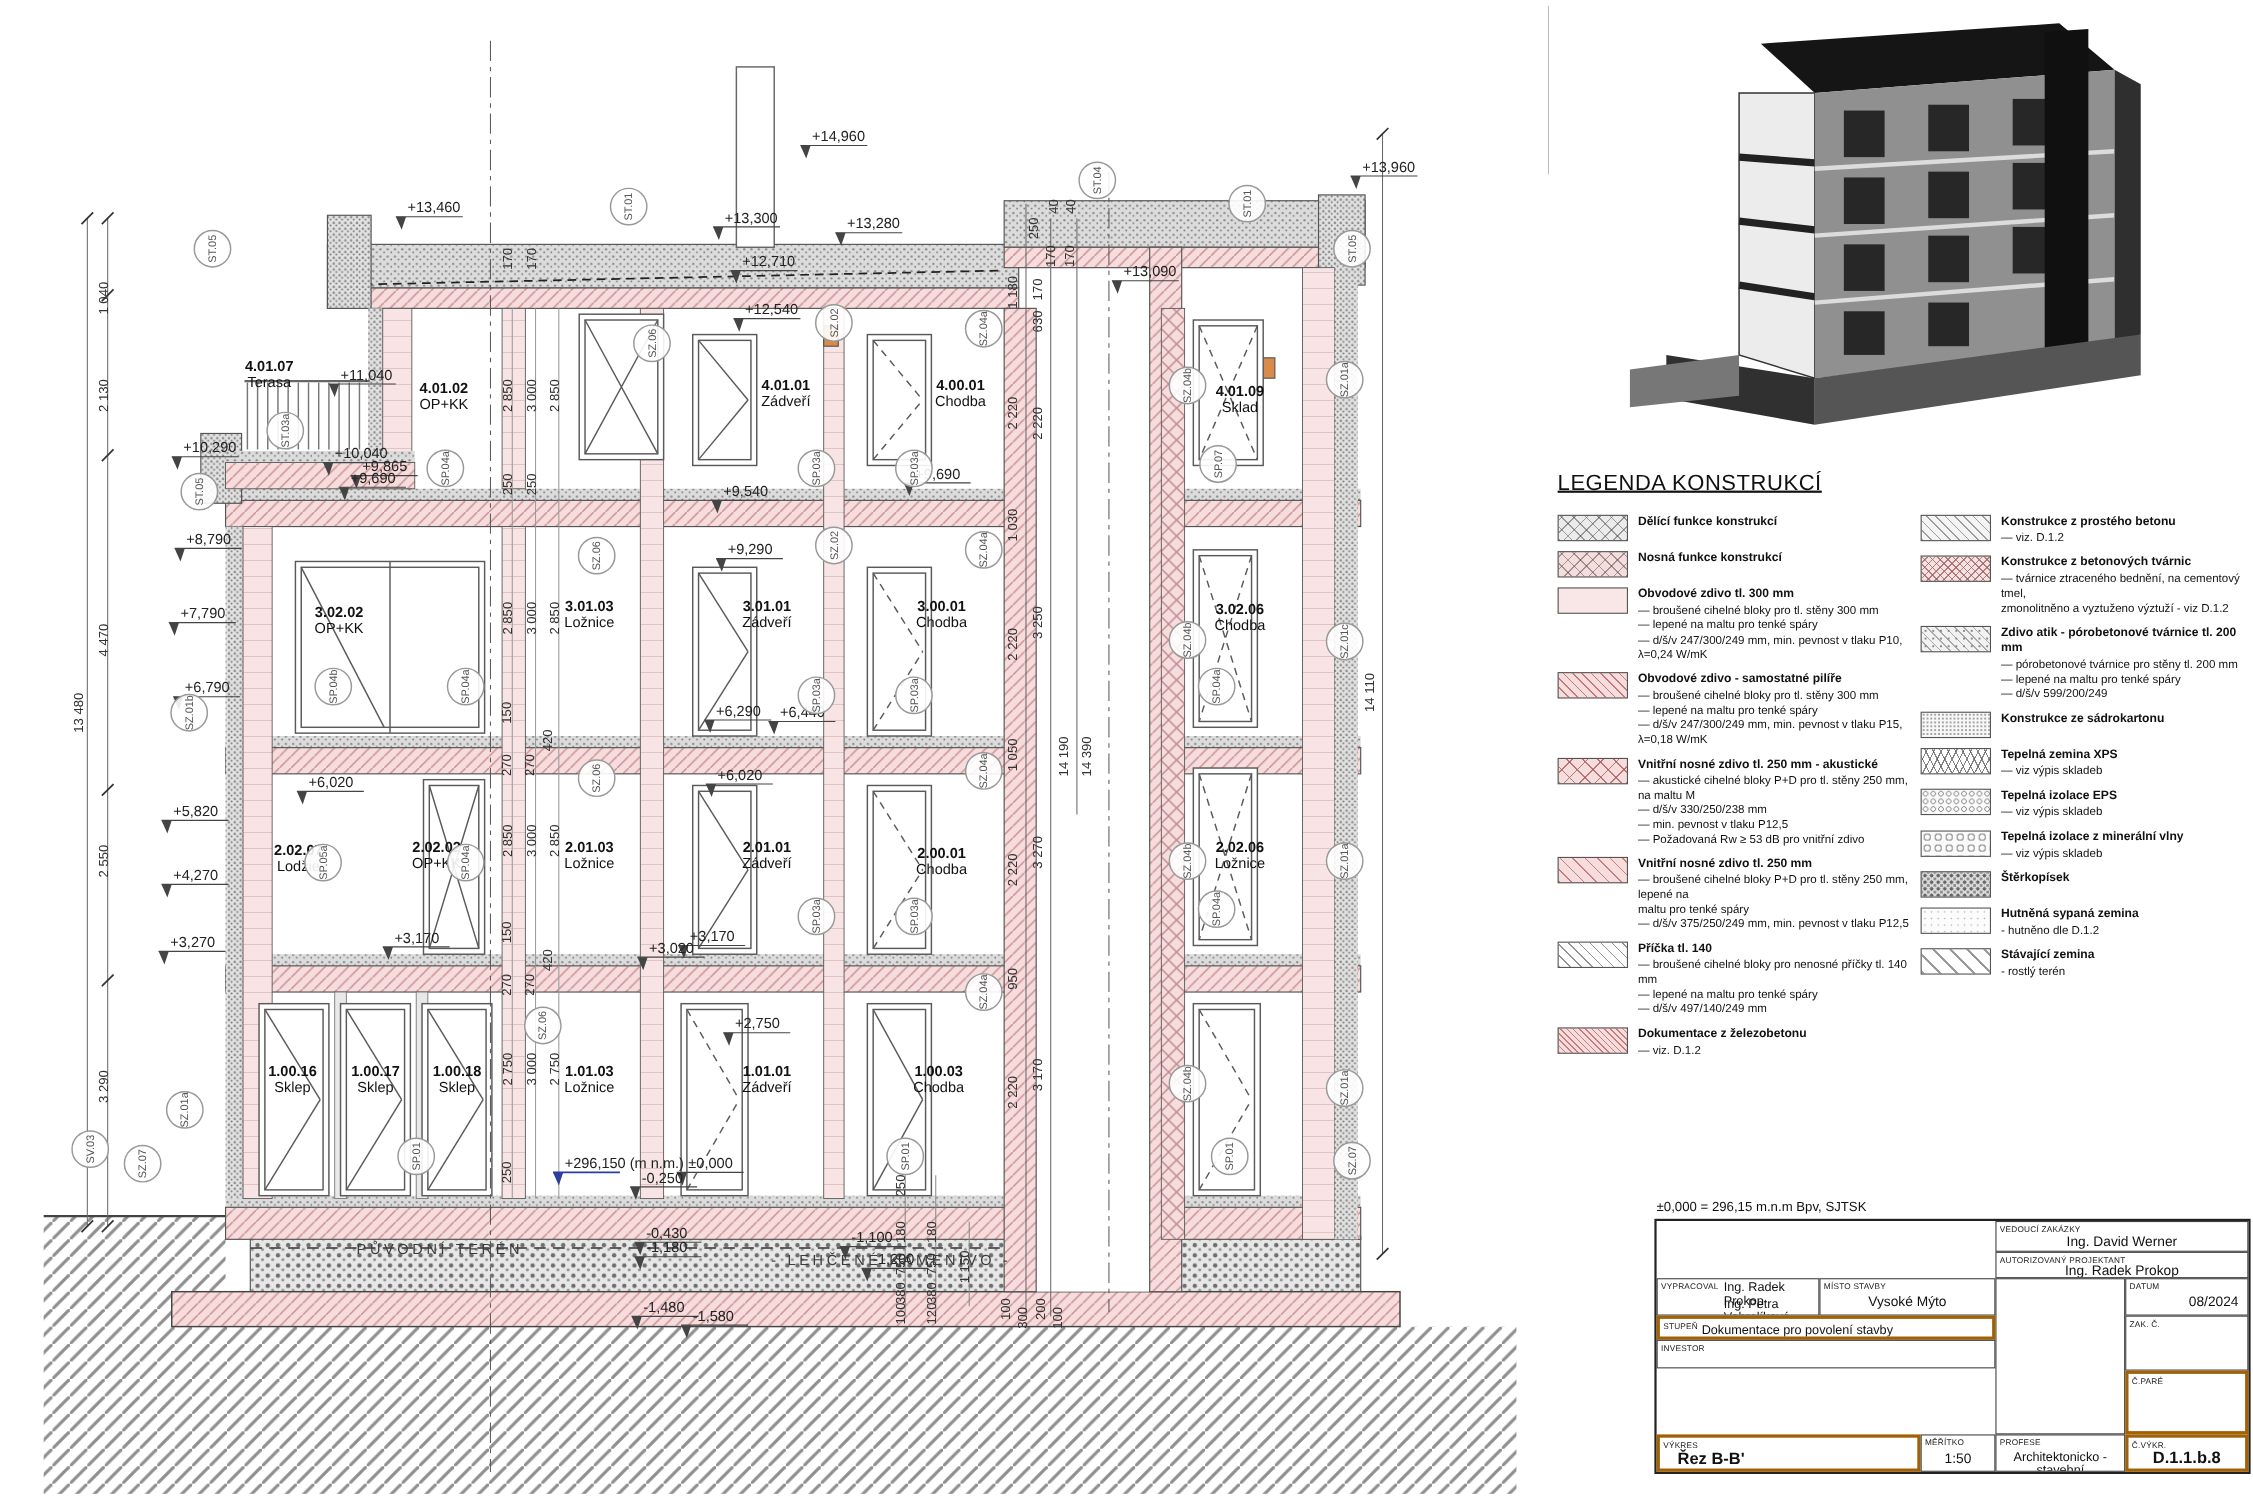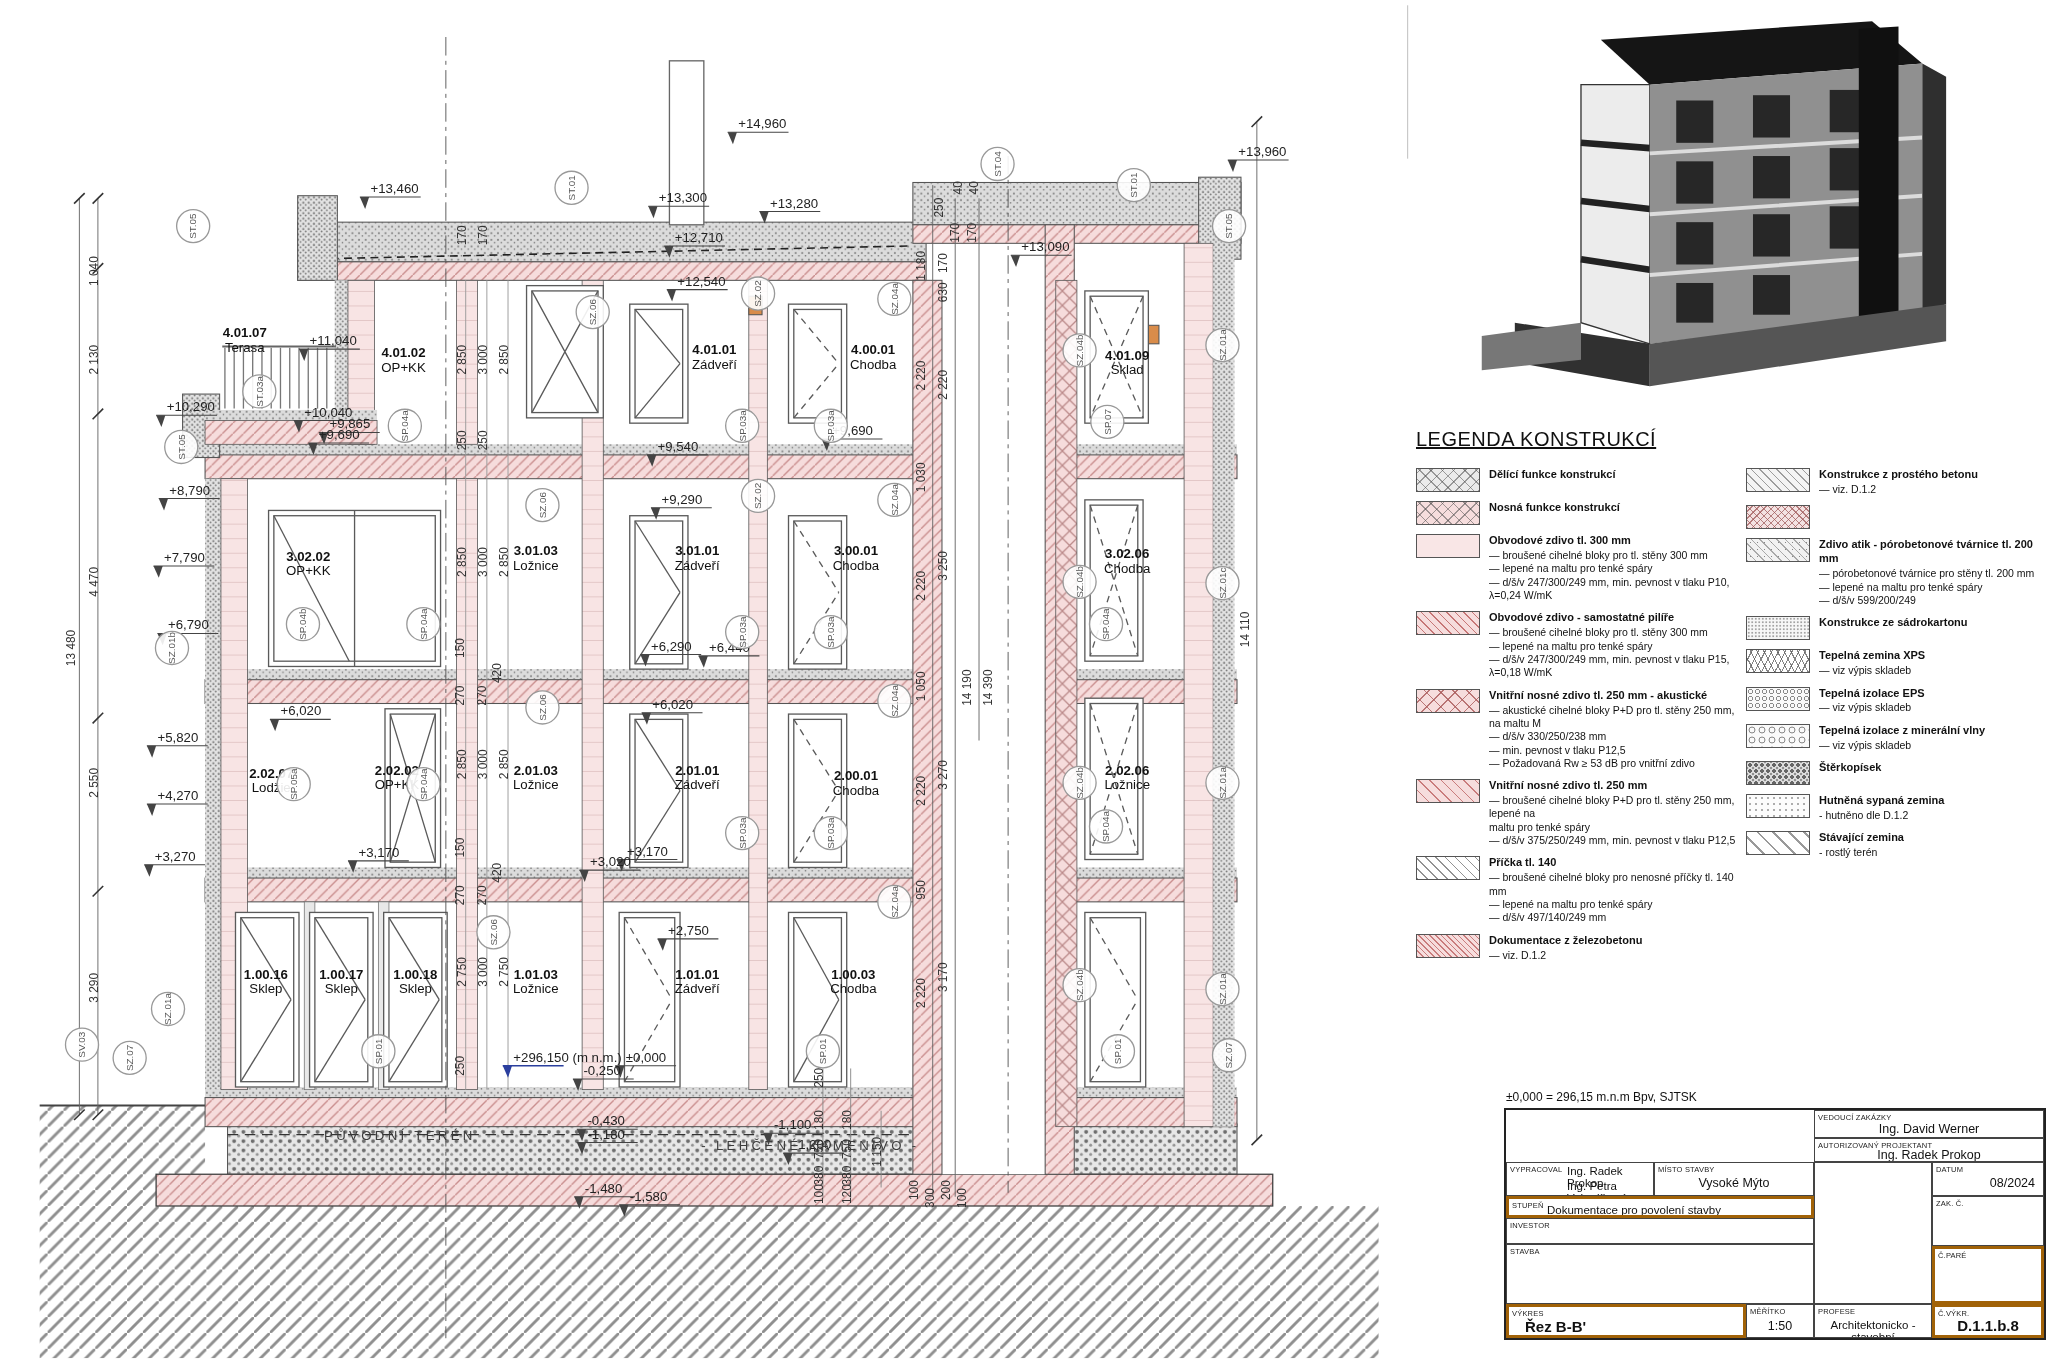--- a/index.html
+++ b/index.html
@@ -708,20 +708,25 @@
   <div id="lcol-r" class="lcol">
         <div class="li">
           <div class="sw p-pb"></div>
           <div class="tx">
             <div class="tt">Konstrukce z prostého betonu</div>
             <div>— viz. D.1.2</div>
           </div>
         </div>
         <div class="li">
           <div class="sw p-bt"></div>
+          <div class="tx">
+            <div class="tt">Konstrukce z betonových tvárnic</div>
+            <div>— tvárnice ztraceného bednění, na cementový tmel,</div>
+            <div>zmonolitněno a vyztuženo výztuží - viz D.1.2</div>
+          </div>
         </div>
         <div class="li">
           <div class="sw p-por"></div>
           <div class="tx">
             <div class="tt">Zdivo atik - pórobetonové tvárnice tl. 200 mm</div>
             <div>— pórobetonové tvárnice pro stěny tl. 200 mm</div>
             <div>— lepené na maltu pro tenké spáry</div>
             <div>— d/š/v 599/200/249</div>
           </div>
         </div>
@@ -808,24 +813,20 @@
     <span class="val" style="top:20px;"></span>
   </div>
   <div class="cell" style="left:0;top:108px;width:308px;height:26px;">
     <span class="cap">INVESTOR</span>
     <span class="val" style="top:10px;"></span>
   </div>
   <div class="cell bold" style="left:426px;top:136px;width:112px;height:58px;">
     <span class="cap">Č.PARÉ</span>
     <span class="val" style="top:24px;"></span>
   </div>
-  <div class="cell" style="left:0;top:134px;width:308px;height:60px;">
-    <span class="cap">STAVBA</span>
-    <span class="val" style="top:26px;"></span>
-  </div>
   <div class="cell bold" style="left:0;top:194px;width:240px;height:34px;">
     <span class="cap">VÝKRES</span>
     <span class="val big" style="top:11px;">Řez B-B'</span>
   </div>
   <div class="cell" style="left:240px;top:194px;width:68px;height:34px;">
     <span class="cap">MĚŘÍTKO</span>
     <span class="val" style="top:14px;">1:50</span>
   </div>
   <div class="cell" style="left:308px;top:194px;width:118px;height:34px;">
     <span class="cap">PROFESE</span>

